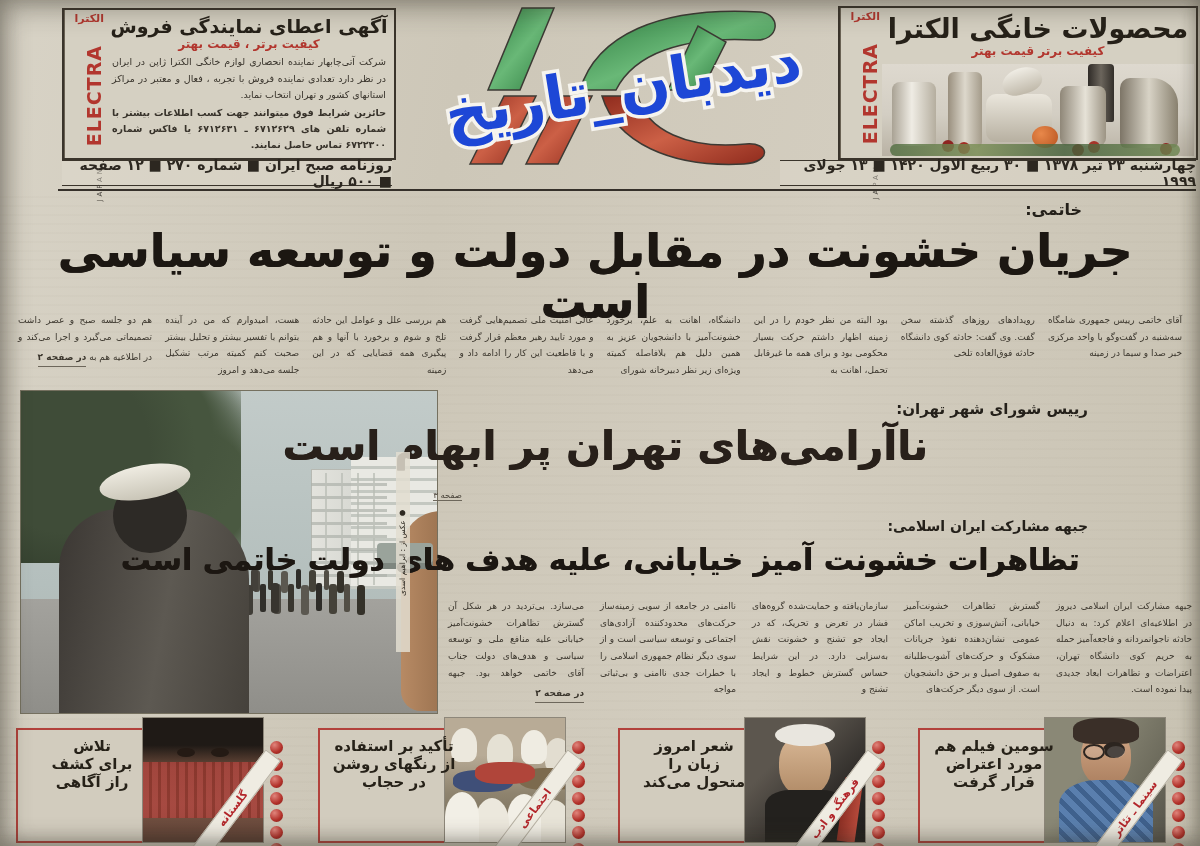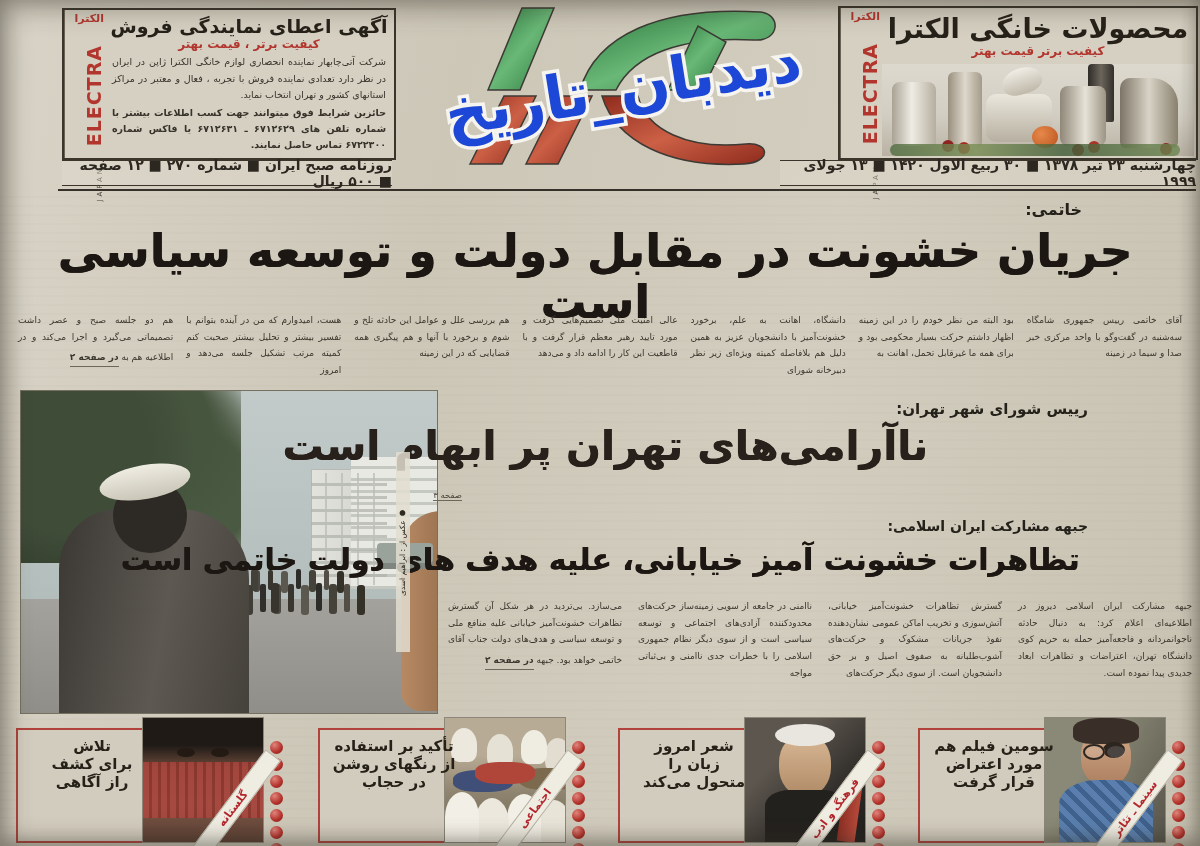--- a/index.html
+++ b/index.html
@@ -161,20 +161,21 @@
 
   <div class="strip strip-left">روزنامه صبح ایران ■ شماره ۲۷۰ ■ ۱۲ صفحه ■ ۵۰۰ ریال</div>
   <div class="strip strip-right">چهارشنبه ۲۳ تیر ۱۳۷۸ ■ ۳۰ ربیع الاول ۱۴۲۰ ■ ۱۳ جولای ۱۹۹۹</div>
   <div class="page-rule"></div>
 
   <div class="kicker" style="right:118px;top:200px;font-size:16px;">خاتمی:</div>
   <div class="headline" style="right:30px;left:20px;top:226px;font-size:46px;">جریان خشونت در مقابل دولت و توسعه سیاسی است</div>
 
   <div class="colrow" style="right:18px;left:18px;top:312px;height:84px;">
     <div class="bcol">آقای خاتمی رییس جمهوری شامگاه سه‌شنبه در گفت‌وگو با واحد مرکزی خبر صدا و سیما در زمینه</div>
+    <div class="bcol">رویدادهای روزهای گذشته سخن گفت. وی گفت: حادثه کوی دانشگاه حادثه فوق‌العاده تلخی</div>
     <div class="bcol">بود البته من نظر خودم را در این زمینه اظهار داشتم حرکت بسیار محکومی بود و برای همه ما غیرقابل تحمل، اهانت به</div>
     <div class="bcol">دانشگاه، اهانت به علم، برخورد خشونت‌آمیز با دانشجویان عزیز به همین دلیل هم بلافاصله کمیته ویژه‌ای زیر نظر دبیرخانه شورای</div>
     <div class="bcol">عالی امنیت ملی تصمیم‌هایی گرفت و مورد تایید رهبر معظم قرار گرفت و با قاطعیت این کار را ادامه داد و می‌دهد</div>
     <div class="bcol">هم بررسی علل و عوامل این حادثه تلخ و شوم و برخورد با آنها و هم پیگیری همه قضایایی که در این زمینه</div>
     <div class="bcol">هست، امیدوارم که من در آینده بتوانم با تفسیر بیشتر و تحلیل بیشتر صحبت کنم کمیته مرتب تشکیل جلسه می‌دهد و امروز</div>
     <div class="bcol">
       <span>هم دو جلسه صبح و عصر داشت تصمیماتی می‌گیرد و اجرا می‌کند و در اطلاعیه هم به</span>
       <span class="cont-note">در صفحه ۲</span>
     </div>
   </div>
@@ -199,20 +200,21 @@
   <div class="pg3" style="right:738px;top:490px;">صفحه ۳</div>
   <div class="kicker" style="right:112px;top:400px;font-size:15px;">رییس شورای شهر تهران:</div>
   <div class="headline" style="right:10px;left:20px;top:424px;font-size:41px;color:#28201a;">ناآرامی‌های تهران پر ابهام است</div>
 
   <div class="kicker" style="right:112px;top:518px;font-size:14px;">جبهه مشارکت ایران اسلامی:</div>
   <div class="headline" style="right:10px;left:10px;top:543px;font-size:30px;">تظاهرات خشونت آمیز خیابانی، علیه هدف های دولت خاتمی است</div>
 
   <div class="colrow" style="right:8px;width:744px;top:598px;height:112px;gap:16px;">
     <div class="bcol">جبهه مشارکت ایران اسلامی دیروز در اطلاعیه‌ای اعلام کرد: به دنبال حادثه ناجوانمردانه و فاجعه‌آمیز حمله به حریم کوی دانشگاه تهران، اعتراضات و تظاهرات ابعاد جدیدی پیدا نموده است.</div>
     <div class="bcol">گسترش تظاهرات خشونت‌آمیز خیابانی، آتش‌سوزی و تخریب اماکن عمومی نشان‌دهنده نفوذ جریانات مشکوک و حرکت‌های آشوب‌طلبانه به صفوف اصیل و بر حق دانشجویان است. از سوی دیگر حرکت‌های</div>
+    <div class="bcol">سازمان‌یافته و حمایت‌شده گروه‌های فشار در تعرض و تحریک، که در ایجاد جو تشنج و خشونت نقش به‌سزایی دارد. در این شرایط حساس گسترش خطوط و ایجاد تشنج و</div>
     <div class="bcol">ناامنی در جامعه از سویی زمینه‌ساز حرکت‌های محدودکننده آزادی‌های اجتماعی و توسعه سیاسی است و از سوی دیگر نظام جمهوری اسلامی را با خطرات جدی ناامنی و بی‌ثباتی مواجه</div>
     <div class="bcol">
       <span>می‌سازد. بی‌تردید در هر شکل آن گسترش تظاهرات خشونت‌آمیز خیابانی علیه منافع ملی و توسعه سیاسی و هدف‌های دولت جناب آقای خاتمی خواهد بود. جبهه</span>
       <span class="cont-note">در صفحه ۲</span>
     </div>
   </div>
 
   <div class="teaser" style="left:16px;">
     <div class="t-frame">
         <div class="t-frame-in"></div>

